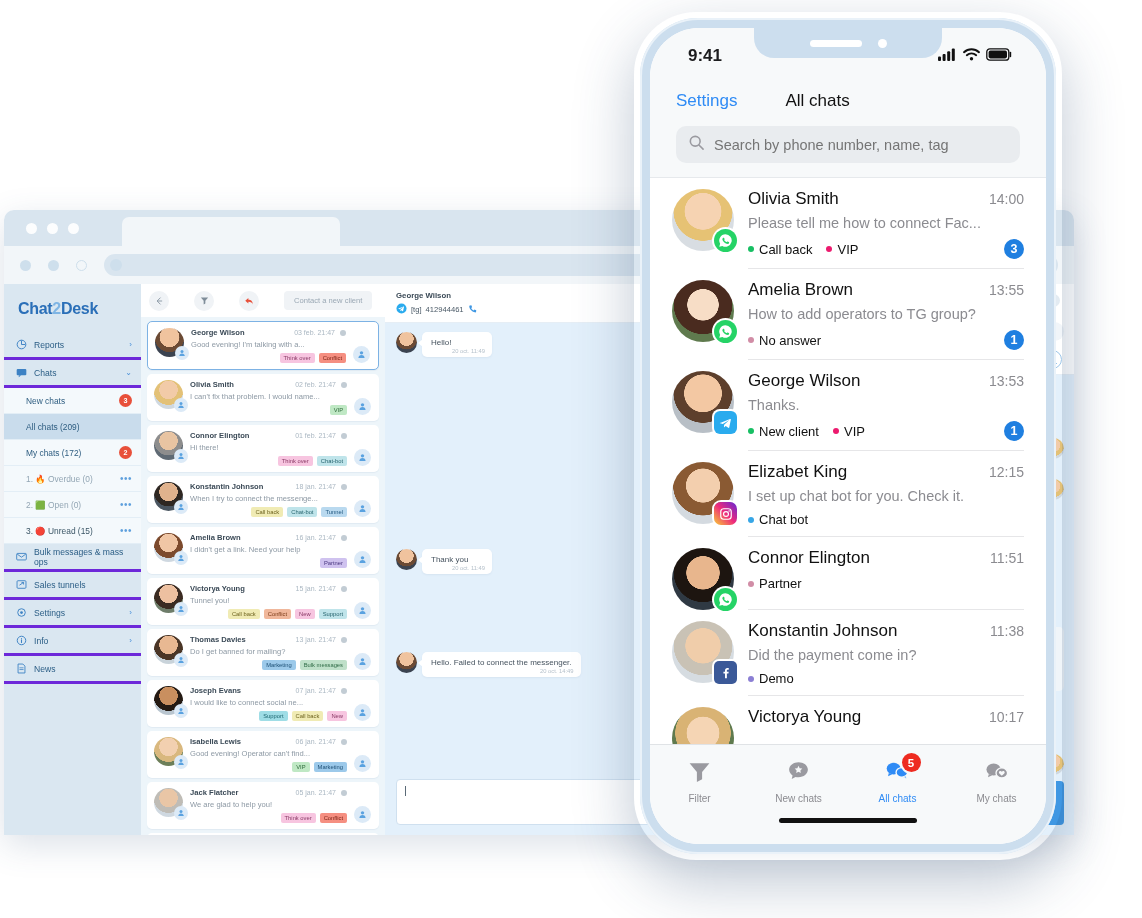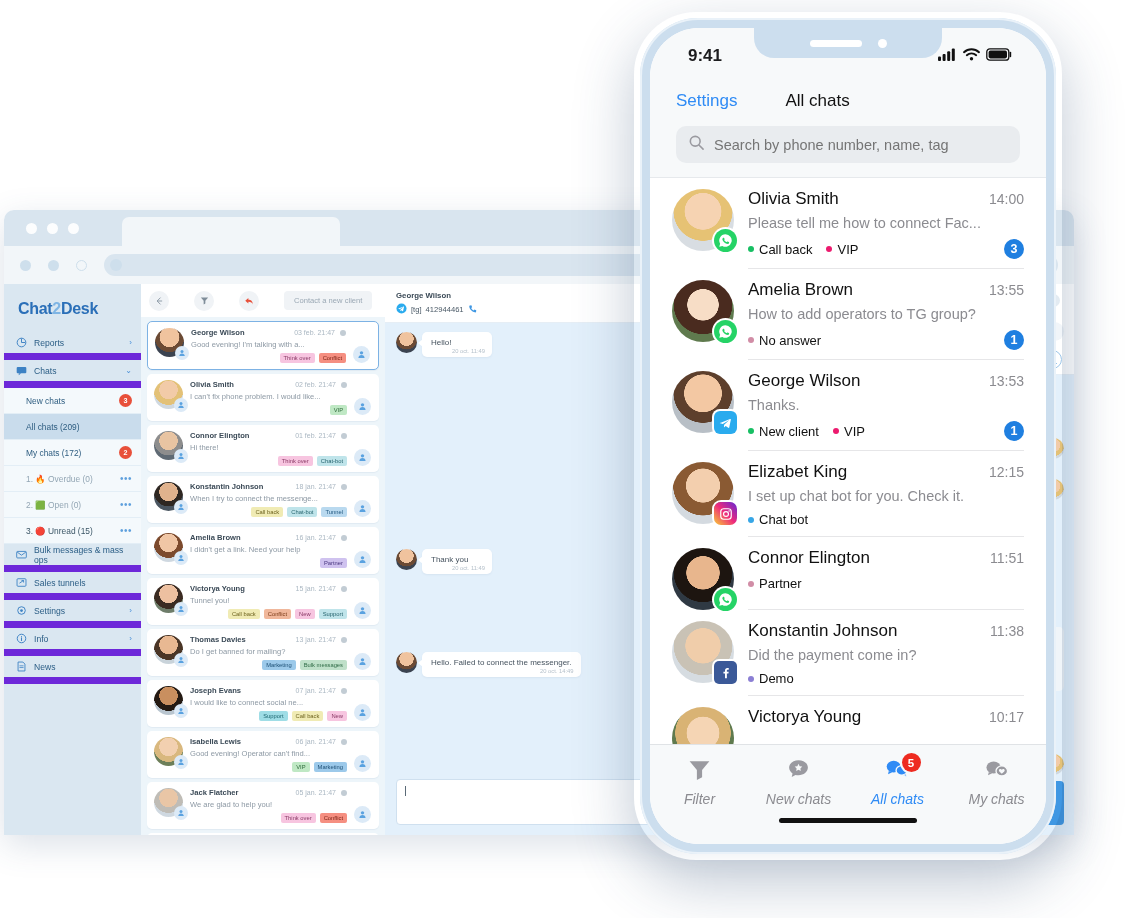--- a/index.html
+++ b/index.html
@@ -40,21 +40,21 @@
 
   .app-body { display: flex; height: 551px; }
 
   
   .sidebar { width: 137px; background: #dae7f1; flex-shrink: 0; }
   .brand { padding: 16px 0 14px 14px; font-size: 16px; font-weight: bold; color: #2a6fb8; letter-spacing: -0.3px; }
   .brand .b2 { color: #7fb5e4; }
   .nav-item {
     display: flex; align-items: center; gap: 7px;
     height: 28px; padding: 0 9px 0 12px; font-size: 8.6px; color: #2a5d85;
-    border-bottom: 7px solid #6d28d9; cursor: pointer;
+    border-bottom: 3px solid #6d28d9; cursor: pointer;
   }
   .nav-item .ico { width: 11px; height: 11px; flex-shrink: 0; color: #3d82c4; display:flex; align-items:center; justify-content:center; }
   .nav-item .lbl { flex: 1; }
   .nav-item .chev { font-size: 8px; color: #4a90d9; }
   .sub-item {
     display: flex; align-items: center; gap: 6px;
     height: 26px; padding: 0 9px 0 22px; font-size: 8.4px; color: #2e5d80;
     background: #f4f9fc; border-bottom: 1px solid #e3eef6; cursor: pointer;
   }
   .sub-item.sel { background: #c9dcec; }
@@ -196,21 +196,21 @@
   .ph-lab { display:flex; align-items:center; gap: 5px; font-size: 13px; color:#111; }
   .ph-dot { width: 6px; height: 6px; border-radius: 50%; }
   .ph-count {
     margin-left:auto; min-width: 20px; height: 20px; padding:0 5px; border-radius: 10px; background:#1f7fe0;
     color:#fff; font-size: 12.5px; font-weight: bold; display:flex; align-items:center; justify-content:center;
   }
   .ph-tabbar {
     height: 74px; background:#f7f9fa; border-top:1px solid #e0e3e6; display:flex; flex-shrink:0;
   }
   .ph-tab { flex:1; display:flex; flex-direction:column; align-items:center; justify-content:center; gap:5px; cursor:pointer; position:relative; }
-  .ph-tab .tlabel { font-size: 14px; color:#8b8b90;font-style:italic; }
+  .ph-tab .tlabel { font-size: 10px; color:#8b8b90; }
   .ph-tab.active .tlabel { color:#2f8bf5; }
   .tab-badge {
     position:absolute; top: 8px; left: 50%; margin-left: 4px; min-width:19px; height:19px; padding:0 4px;
     border-radius: 10px; background:#ee2b20; color:#fff; font-size: 11.5px; font-weight:bold;
     display:flex; align-items:center; justify-content:center; box-shadow: 0 0 0 2px #f7f9fa;
   }
   .home-ind { height: 26px; background:#f7f9fa; display:flex; align-items:flex-start; justify-content:center; flex-shrink:0; }
   .home-bar { width: 138px; height: 5px; border-radius: 3px; background:#111; }
 </style>
 </head>
@@ -401,21 +401,21 @@
                     <path d="M2.5 14c0-3 2.5-5 5.5-5s5.5 2 5.5 5z" fill="#5aa2e0"></path>
                   </svg>
                 </div>
             </div>
             <div class="cr-main">
               <div class="cr-line1">
                   <span class="cr-name">Olivia Smith</span>
                   <span class="cr-date">02 feb. 21:47</span>
                   <span class="cr-status"></span>
                 </div>
-              <div class="cr-msg">I can't fix phone problem. I would like...</div>
+              <div class="cr-msg">I can't fix that problem. I would name...</div>
               <div class="cr-tags">
                 <span class="tag" style="background:#bfe8c4;color:#2f6b3b;">VIP</span>
               </div>
             </div>
             <div class="cr-right">
                 <div class="cr-opbtn">
                   <svg width="9" height="9" viewBox="0 0 16 16">
                     <circle cx="8" cy="5" r="3" fill="#5aa2e0"></circle>
                     <path d="M2.5 14c0-3 2.5-5 5.5-5s5.5 2 5.5 5z" fill="#5aa2e0"></path>
                   </svg>

